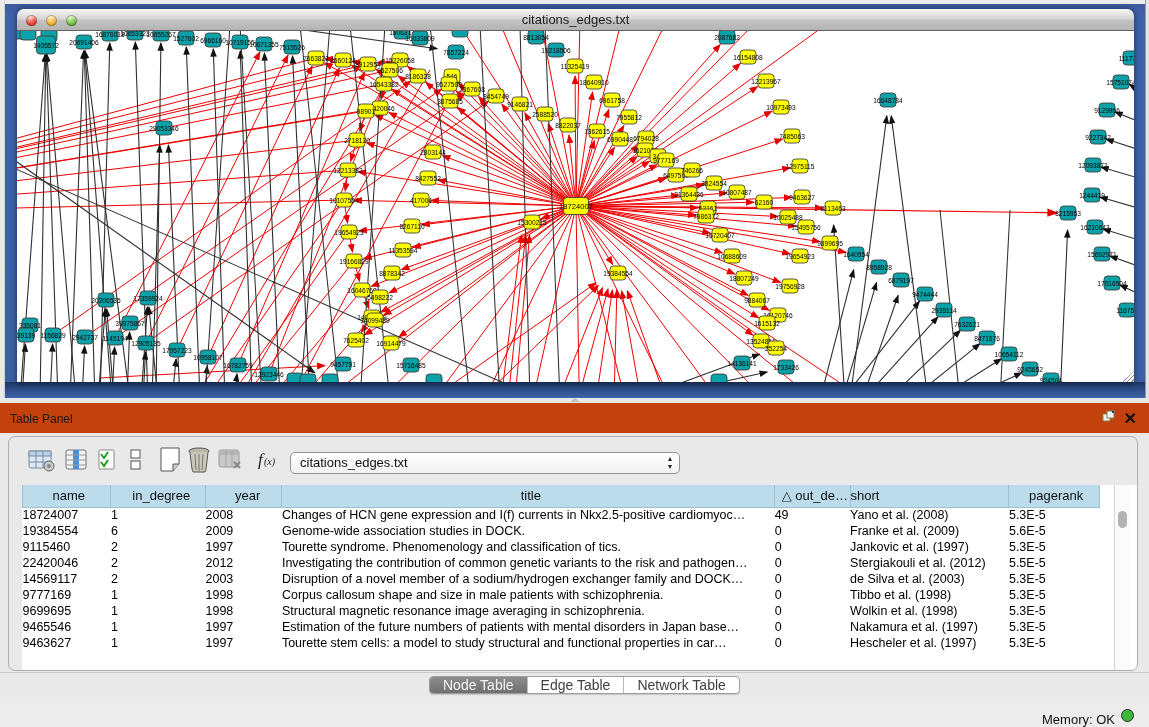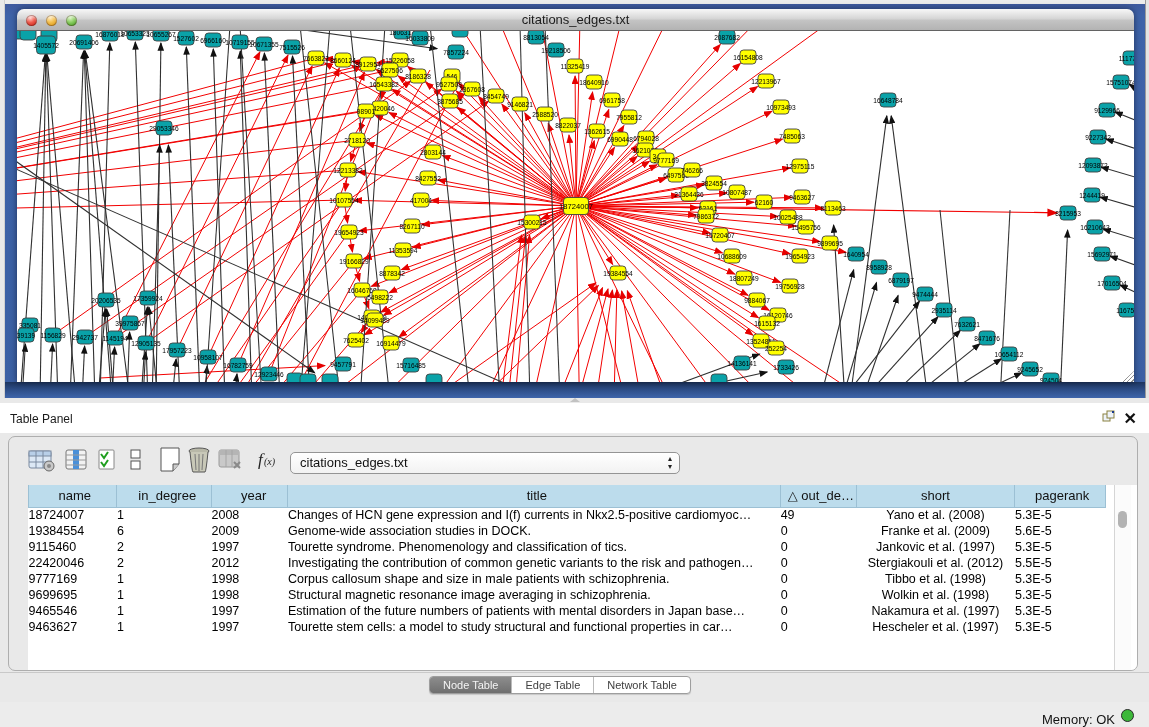--- a/index.html
+++ b/index.html
@@ -9,44 +9,44 @@
 .win{position:absolute;left:17px;top:9px;width:1117px;height:373px;border-radius:7px 7px 0 0;box-shadow:0 0 6px rgba(0,0,10,.5)}
 .titlebar{position:absolute;left:0;top:0;width:100%;height:22px;border-radius:7px 7px 0 0;background:linear-gradient(180deg,#f7f7f7 0%,#d6d6d6 45%,#c3c3c3 55%,#b3b3b3 100%);border-bottom:1px solid #636363;text-align:center;font-size:13px;color:#1c1c1c;line-height:22px}
 .tl{position:absolute;top:15px;width:11px;height:11px;border-radius:50%;box-shadow:inset 0 0 0 1px rgba(60,30,20,.35), inset 0 2px 2px rgba(255,255,255,.6)}
 .tl.r{left:26px;background:radial-gradient(circle at 40% 28%,#ffd0cc 0%,#ef5e50 42%,#cf2c20 78%,#7e1a12 100%)}
 .tl.y{left:46px;background:radial-gradient(circle at 40% 28%,#ffe9b8 0%,#f3bf4e 42%,#dd9e20 78%,#7a5a10 100%)}
 .tl.g{left:66px;background:radial-gradient(circle at 40% 28%,#d8f2c0 0%,#8ace62 42%,#52a52e 78%,#295e12 100%)}
 .canvas{position:absolute;left:17px;top:31px;width:1117px;height:351px;background:#fff;overflow:hidden}
 .grip{position:absolute;right:0;bottom:0;width:12px;height:11px;background:repeating-linear-gradient(135deg,transparent 0,transparent 2px,#8e8e8e 2px,#8e8e8e 3px);clip-path:polygon(100% 0,100% 100%,0 100%)}
 .divider{position:absolute;left:0;top:398px;width:1149px;height:5px;background:#e9e9e9}
 .divider:after{content:"";position:absolute;left:570px;top:0px;border-left:5px solid transparent;border-right:5px solid transparent;border-bottom:4px solid #c2c2c2}
-.panelhead{position:absolute;left:0;top:403px;width:1149px;height:30px;background:#ffffff;font-size:12px;color:#1a1a1a}
+.panelhead{position:absolute;left:0;top:403px;width:1149px;height:30px;background:#c2410c;font-size:12px;color:#1a1a1a}
 .panelhead .t{position:absolute;left:10px;top:9px}
 .ph-x{position:absolute;right:12px;top:6px;font-size:16px;font-weight:bold;color:#111}
 .ph-f{position:absolute;right:34px;top:7px;width:13px;height:13px}
 .tp-body{position:absolute;left:0;top:433px;width:1149px;height:294px;background:#e9e9e9}
 .container{position:absolute;left:8px;top:3px;width:1130px;height:235px;background:#e9e9e9;border:1px solid #aeaeae;border-radius:7px;overflow:hidden}
 .toolbar{position:absolute;left:0;top:0;width:100%;height:46px}
 .combo{background:linear-gradient(180deg,#ffffff,#f2f2f2);position:absolute;left:281px;top:15px;width:390px;height:22px;border:1px solid #949494;border-radius:5px;font-size:13px;color:#111;line-height:19px;padding-left:9px}
 .combo .arr{position:absolute;right:7px;top:2px;font-size:8px;color:#222;line-height:8px}
-.tblwrap{position:absolute;left:19px;top:48px;width:1120px;height:186px;background:#fff}
+.tblwrap{position:absolute;left:13px;top:48px;width:1120px;height:186px;background:#fff}
 table.t{border-collapse:collapse;table-layout:fixed;width:1078px;font-size:12.5px}
 table.t th{background:#bcdcec;border:1px solid #9cc0d4;border-top:none;font-weight:normal;font-size:13px;height:22px;color:#111}
 table.t td{height:16px;padding:0;white-space:nowrap;overflow:hidden;color:#000}
 .c1{width:88px;padding-left:4px}
 .c2{width:94px;padding-left:6px}
 .c3{width:76px;padding-left:8px}
 .c4{width:490px;padding-left:5px}
 .c5{width:75px;padding-left:5px}
-.c6{width:158px;text-align:center}
+.c6{width:158px;text-align:left}
 .c7{width:90px;padding-left:4px}
 .sbar{position:absolute;right:6px;top:48px;width:17px;height:186px;background:#fbfbfb;border-left:1px solid #d5d5d5}
 .sthumb{position:absolute;left:3px;top:26px;width:9px;height:17px;background:#b3b3b3;border-radius:5px}
 .segwrap{position:absolute;left:0;top:672px;width:1149px;height:30px;background:#e9e9e9;border-top:1px solid #c9c9c9}
-.seg{position:absolute;left:429px;top:3px;height:18px;border:1px solid #9e9e9e;border-radius:4px;background:#fff;box-shadow:0 1px 1px rgba(0,0,0,.15);font-size:11px;line-height:17px;display:flex}
+.seg{position:absolute;left:429px;top:3px;height:18px;border:1px solid #9e9e9e;border-radius:4px;background:#fff;box-shadow:0 1px 1px rgba(0,0,0,.15);font-size:14px;line-height:17px;display:flex}
 .seg div{padding:0 13px;color:#404040;border-right:1px solid #bbb}
 .seg div:last-child{border-right:none}
 .seg div.on{background:linear-gradient(180deg,#8d8d8d,#6f6f6f);color:#f4f4f4;border-radius:3px 0 0 3px}
 .status{position:absolute;left:0;top:702px;width:1149px;height:25px;background:#ececec;font-size:13px;color:#111}
 .status .m{position:absolute;right:34px;top:10px}
 .status .dot{position:absolute;right:15px;top:7px;width:13px;height:13px;border-radius:50%;background:#3db83a;border:1px solid #2a2a2a}
 .leftstrip{position:absolute;left:0;top:0;width:5px;height:727px;background:#e9e9e9;border-right:1px solid #d0d0d0}
 </style></head><body>
 <div class="desktop"></div>
 <div class="desk-bot"></div>
@@ -677,20 +677,29 @@
             <tr>
               <td class="c1">22420046</td>
               <td class="c2">2</td>
               <td class="c3">2012</td>
               <td class="c4">Investigating the contribution of common genetic variants to the risk and pathogen…</td>
               <td class="c5">0</td>
               <td class="c6">Stergiakouli et al. (2012)</td>
               <td class="c7">5.5E-5</td>
             </tr>
             <tr>
+              <td class="c1">14569117</td>
+              <td class="c2">2</td>
+              <td class="c3">2003</td>
+              <td class="c4">Disruption of a novel member of a sodium/hydrogen exchanger family and DOCK…</td>
+              <td class="c5">0</td>
+              <td class="c6">de Silva et al. (2003)</td>
+              <td class="c7">5.3E-5</td>
+            </tr>
+            <tr>
               <td class="c1">9777169</td>
               <td class="c2">1</td>
               <td class="c3">1998</td>
               <td class="c4">Corpus callosum shape and size in male patients with schizophrenia.</td>
               <td class="c5">0</td>
               <td class="c6">Tibbo et al. (1998)</td>
               <td class="c7">5.3E-5</td>
             </tr>
             <tr>
               <td class="c1">9699695</td>

